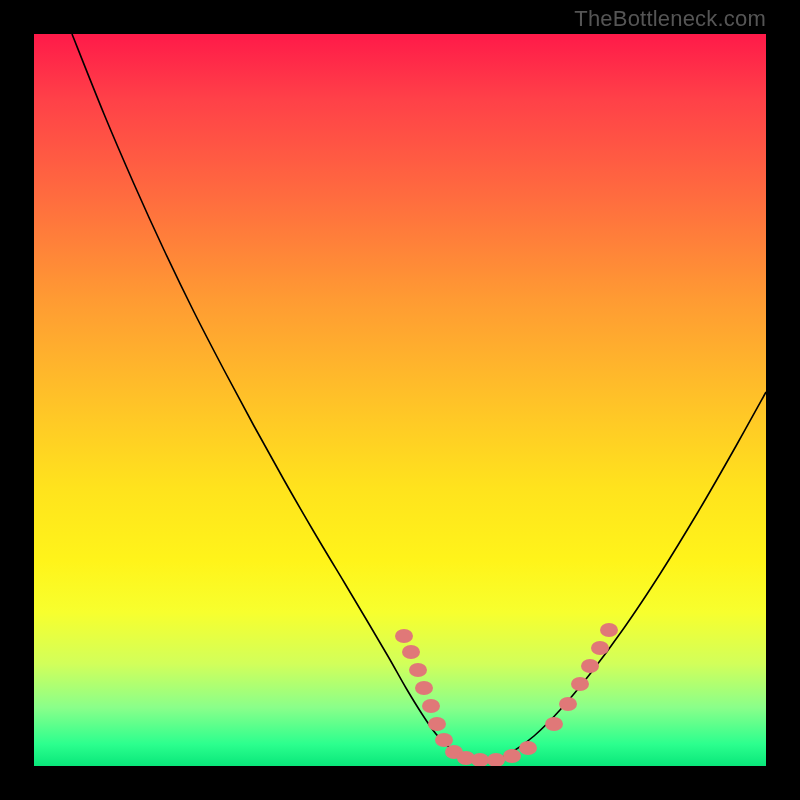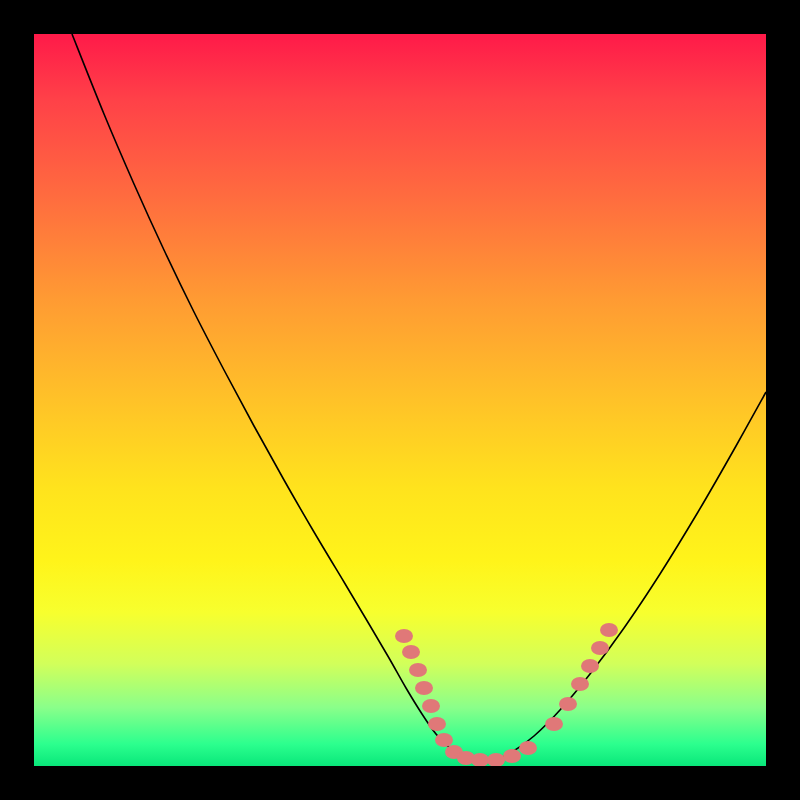--- a/index.html
+++ b/index.html
@@ -66,20 +66,21 @@
   .curve .dot {
     fill: #e07878;
     stroke: #e07878;
     stroke-width: 0;
   }
 </style>
 </head>
 <body>
 
 <div class="frame">
+  <div class="watermark">TheBottleneck.com</div>
   <div class="plot-area">
     <svg class="curve" viewBox="0 0 732 732" preserveAspectRatio="none">
       <path class="line" d="M 38 0 C 43.3 13.3, 59.7 55.0, 70 80 C 80.3 105.0, 90.0 127.3, 100 150 C 110.0 172.7, 120.0 194.7, 130 216 C 140.0 237.3, 150.0 258.0, 160 278 C 170.0 298.0, 180.0 317.0, 190 336 C 200.0 355.0, 210.0 373.7, 220 392 C 230.0 410.3, 240.0 428.3, 250 446 C 260.0 463.7, 270.0 481.0, 280 498 C 290.0 515.0, 300.8 532.7, 310 548 C 319.2 563.3, 327.5 577.3, 335 590 C 342.5 602.7, 348.8 613.3, 355 624 C 361.2 634.7, 366.5 644.7, 372 654 C 377.5 663.3, 383.0 672.3, 388 680 C 393.0 687.7, 397.3 694.3, 402 700 C 406.7 705.7, 411.3 710.3, 416 714 C 420.7 717.7, 425.3 720.0, 430 722 C 434.7 724.0, 439.0 725.3, 444 726 C 449.0 726.7, 454.3 727.3, 460 726 C 465.7 724.7, 471.3 722.0, 478 718 C 484.7 714.0, 492.0 709.0, 500 702 C 508.0 695.0, 516.7 686.3, 526 676 C 535.3 665.7, 545.3 653.7, 556 640 C 566.7 626.3, 578.3 610.7, 590 594 C 601.7 577.3, 613.7 559.3, 626 540 C 638.3 520.7, 651.3 499.3, 664 478 C 676.7 456.7, 690.7 432.0, 702 412 C 713.3 392.0, 727.0 367.0, 732 358 "></path>
       <g>
           <ellipse cx="370" cy="602" rx="9" ry="7" class="dot"></ellipse>
           <ellipse cx="377" cy="618" rx="9" ry="7" class="dot"></ellipse>
           <ellipse cx="384" cy="636" rx="9" ry="7" class="dot"></ellipse>
           <ellipse cx="390" cy="654" rx="9" ry="7" class="dot"></ellipse>
           <ellipse cx="397" cy="672" rx="9" ry="7" class="dot"></ellipse>
           <ellipse cx="403" cy="690" rx="9" ry="7" class="dot"></ellipse>

